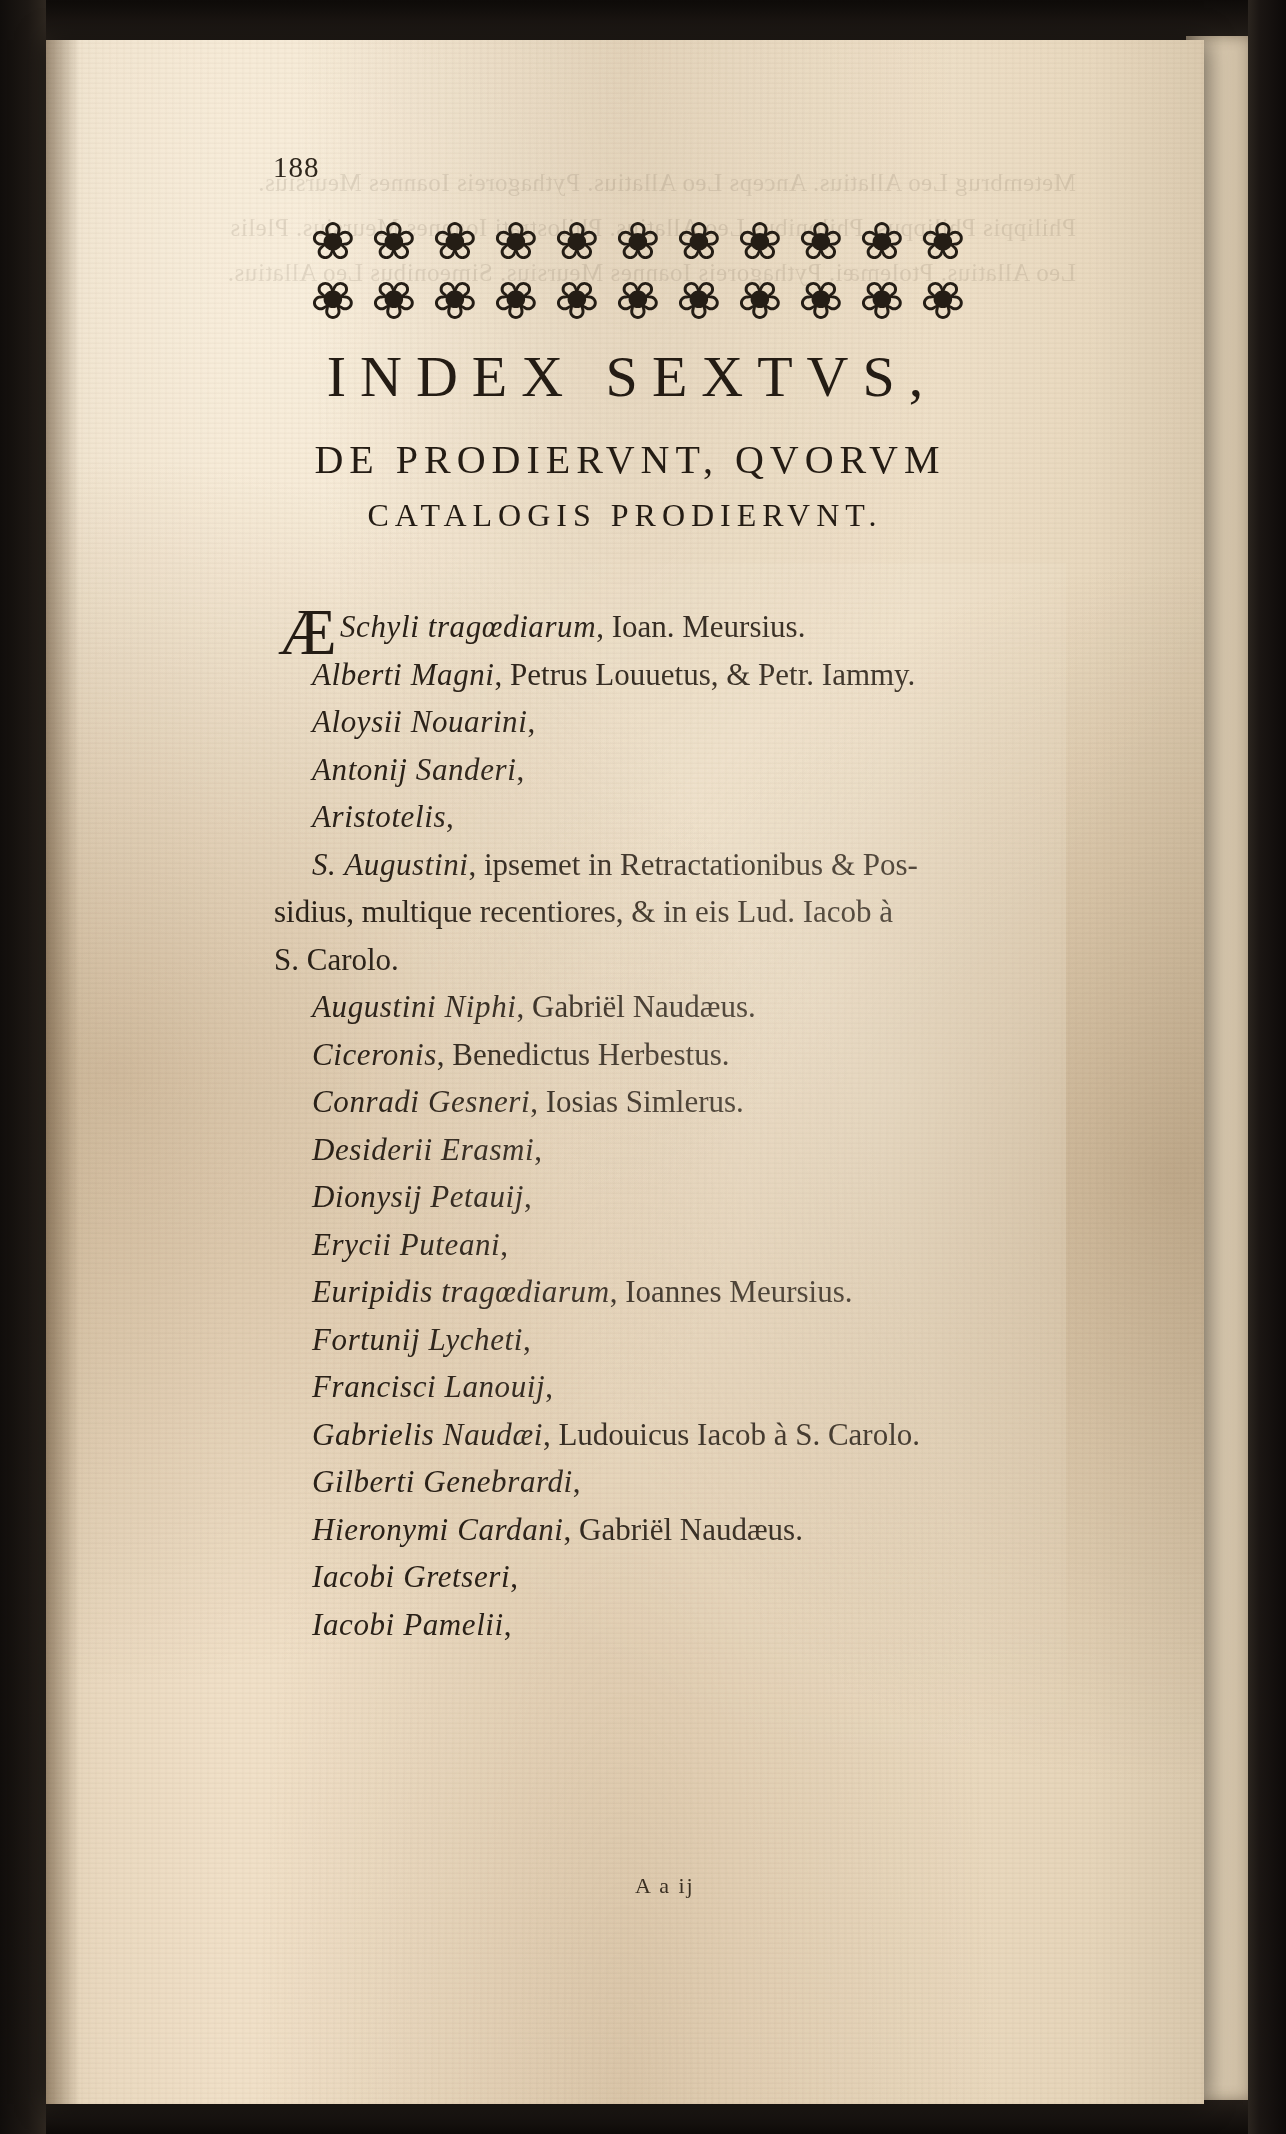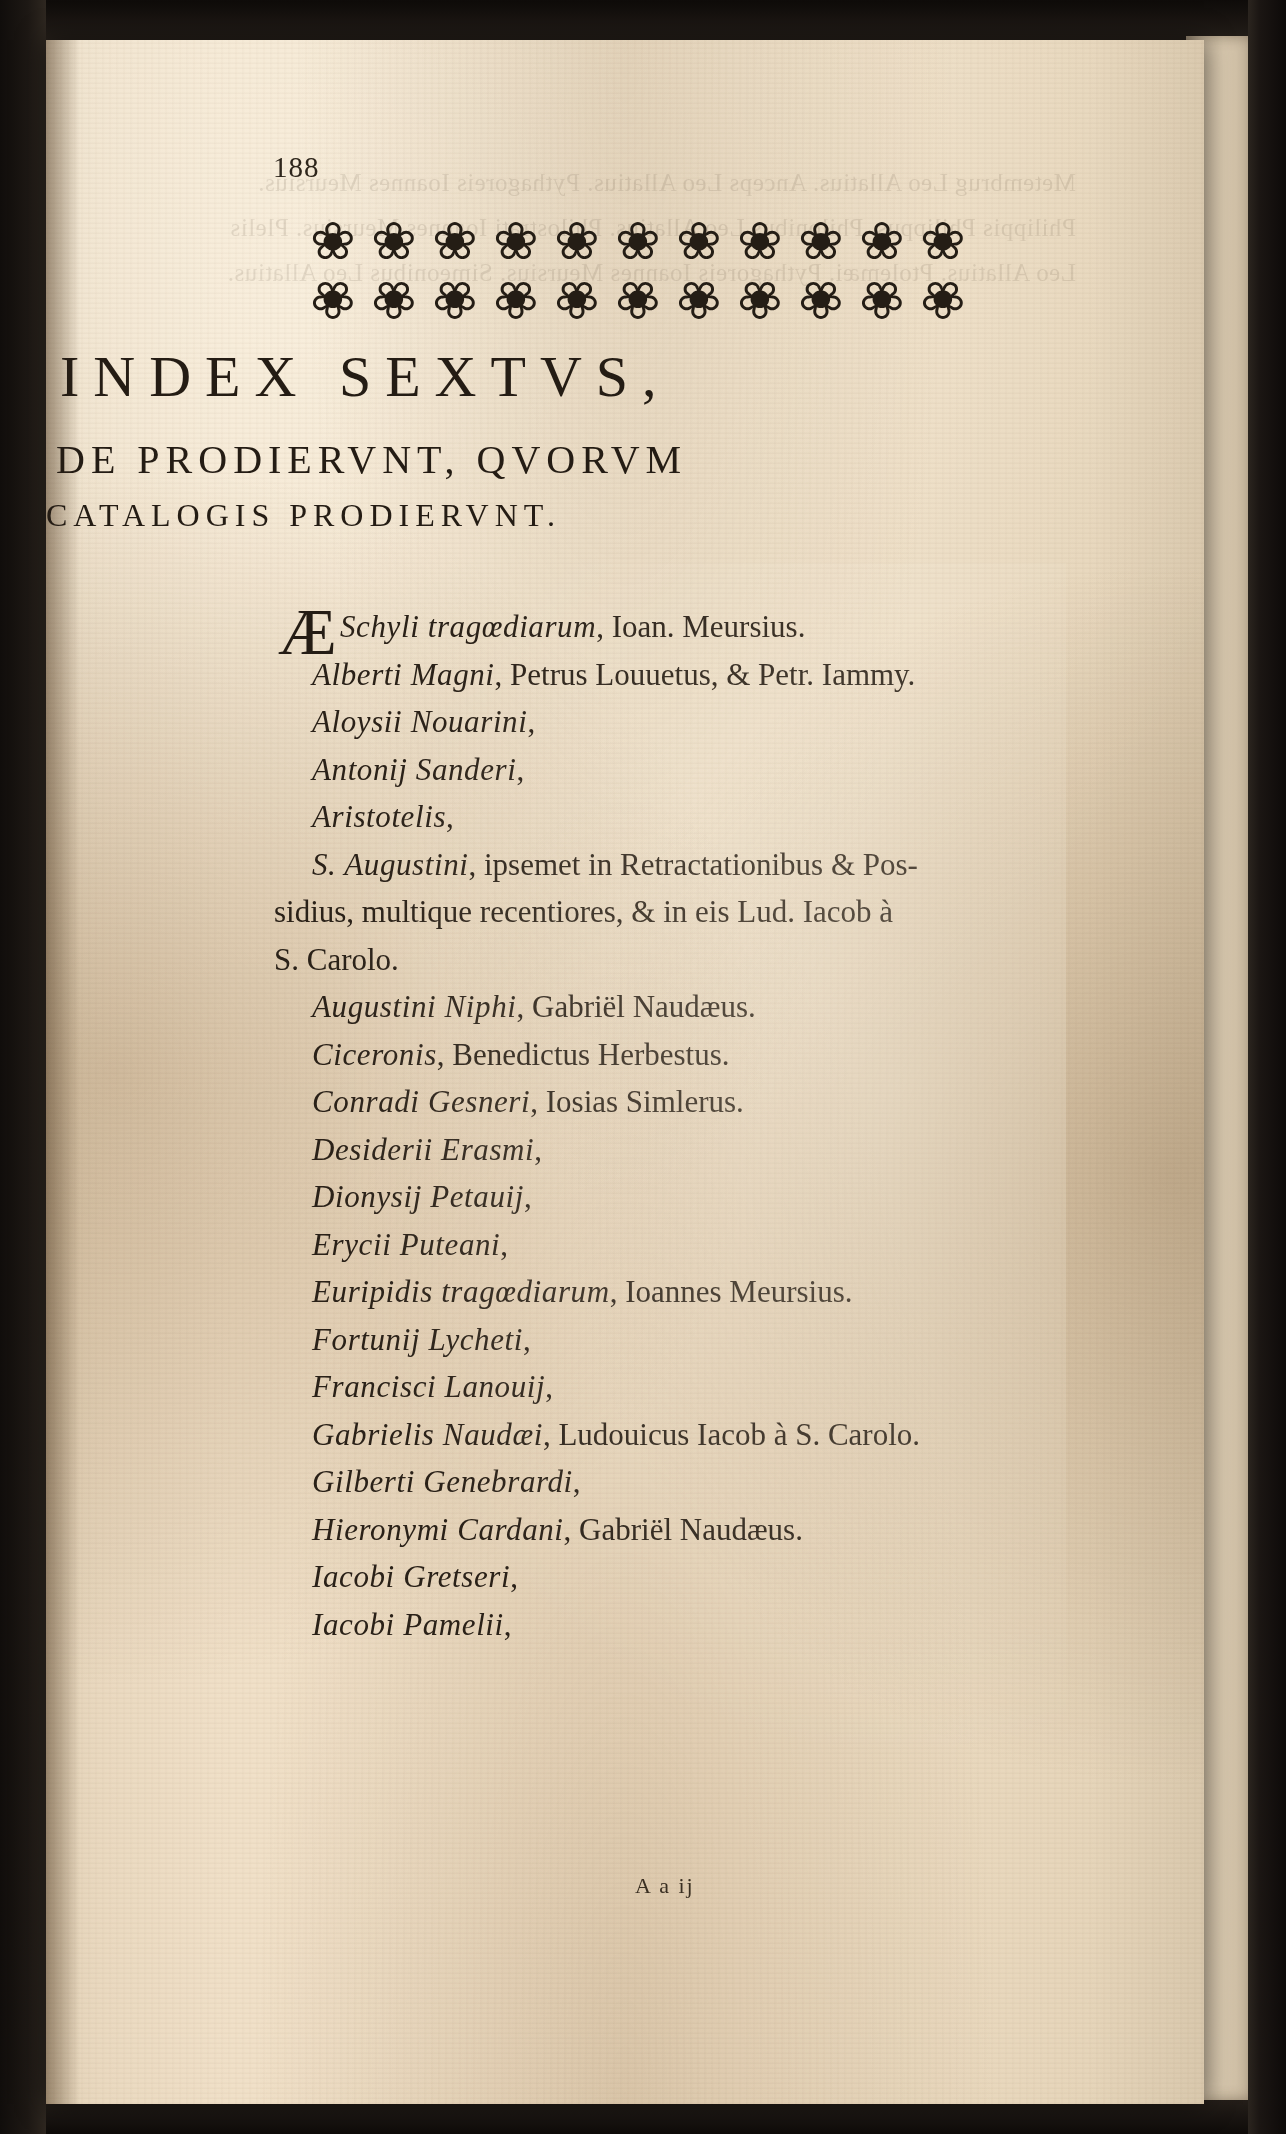--- a/index.html
+++ b/index.html
@@ -148,20 +148,21 @@
     line-height: 52px;
     font-family: "DejaVu Sans", sans-serif;
     transform: scaleX(1.05);
   }
   .headband .row.r2 .orn { transform: scaleY(-1) scaleX(1.05); }
 
   .title-block {
     position: absolute;
     left: 0; top: 300px;
     width: 1158px;
+    text-align: center;
     color: #241c14;
   }
   .t1 {
     font-size: 58px;
     letter-spacing: 14px;
     font-family: "Liberation Serif", serif;
     margin-left: 14px;
   }
   .t2 {
     font-size: 40px;

